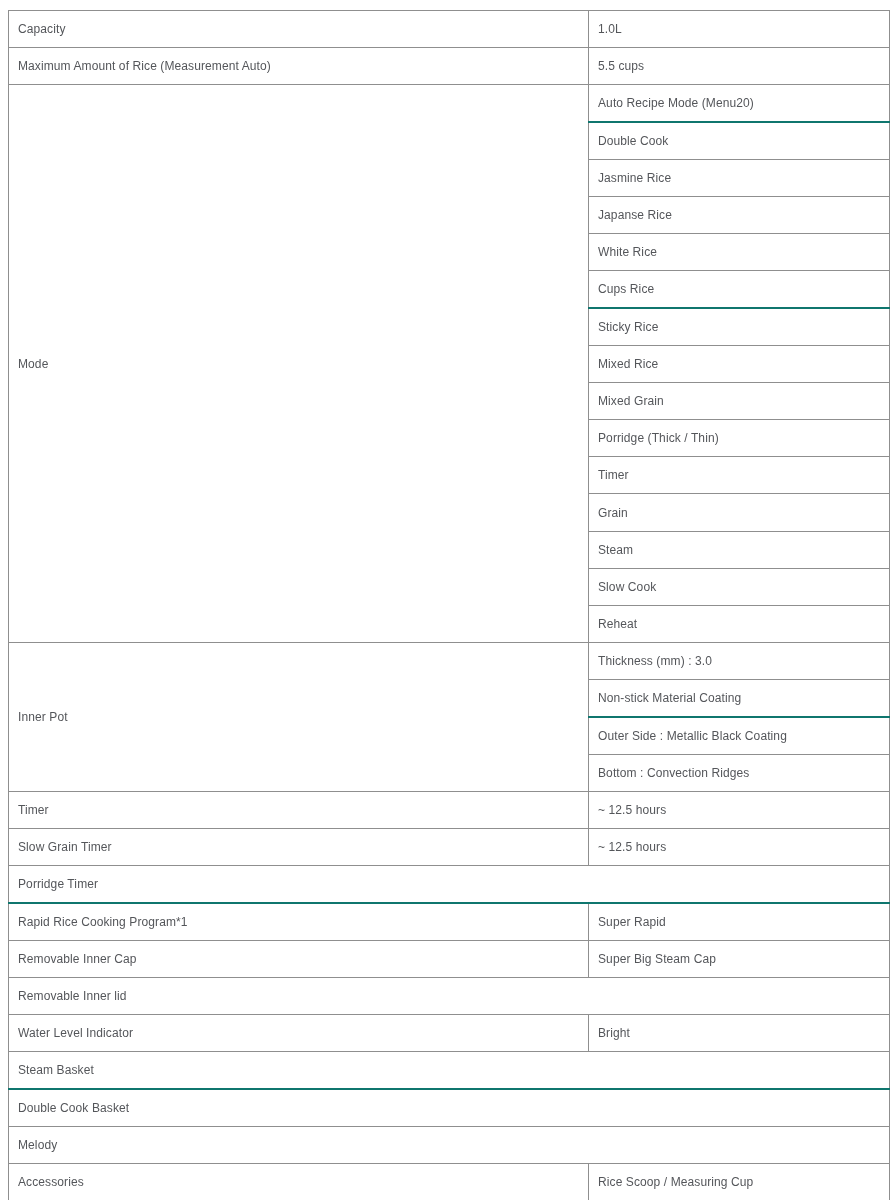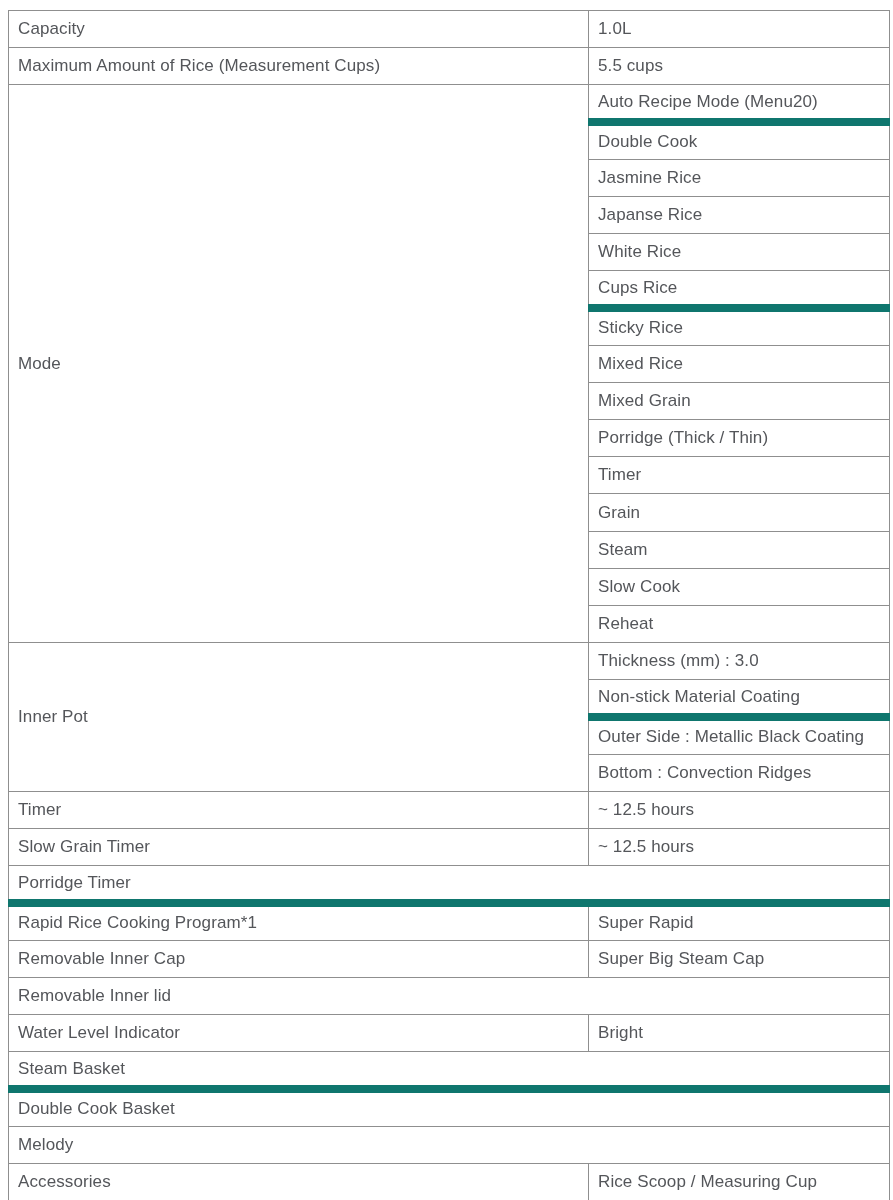--- a/index.html
+++ b/index.html
@@ -23,47 +23,47 @@
   table.spec-table {
     border-collapse: collapse;
     width: 100%;
     table-layout: fixed;
   }
   col.c1 { width: 580px; }
   tr.spec-row { height: 37.2px; }
   td.cell {
     border: 1px solid #8f8f8f;
     padding: 0 6px 0 9px;
-    font-size: 17px;
+    font-size: 12px;
     font-weight: 400;
     letter-spacing: 0.1px;
     color: #54565a;
     vertical-align: middle;
     white-space: nowrap;
     overflow: hidden;
     background: #ffffff;
   }
-  td.bt2 { border-top: 8px solid #0f766e; margin-top: 48px; }
+  td.bt2 { border-top: 2px solid #0f766e; margin-top: 48px; }
 </style>
 </head>
 <body>
 
 <main class="spec-wrap">
   <table class="spec-table">
     <colgroup>
       <col class="c1">
       <col class="c2">
     </colgroup>
     <tbody id="spec-tbody">
         <tr class="spec-row">
           <td class="cell">Capacity</td>
           <td class="cell">1.0L</td>
         </tr>
         <tr class="spec-row">
-          <td class="cell">Maximum Amount of Rice (Measurement Cups)</td>
+          <td class="cell">Maximum Amount of Rice (Measurement Auto)</td>
           <td class="cell">5.5 cups</td>
         </tr>
         <tr class="spec-row">
           <td class="cell" rowspan="15">Mode</td>
           <td class="cell">Auto Recipe Mode (Menu20)</td>
         </tr>
         <tr class="spec-row">
           <td class="cell bt2">Double Cook</td>
         </tr>
         <tr class="spec-row">

